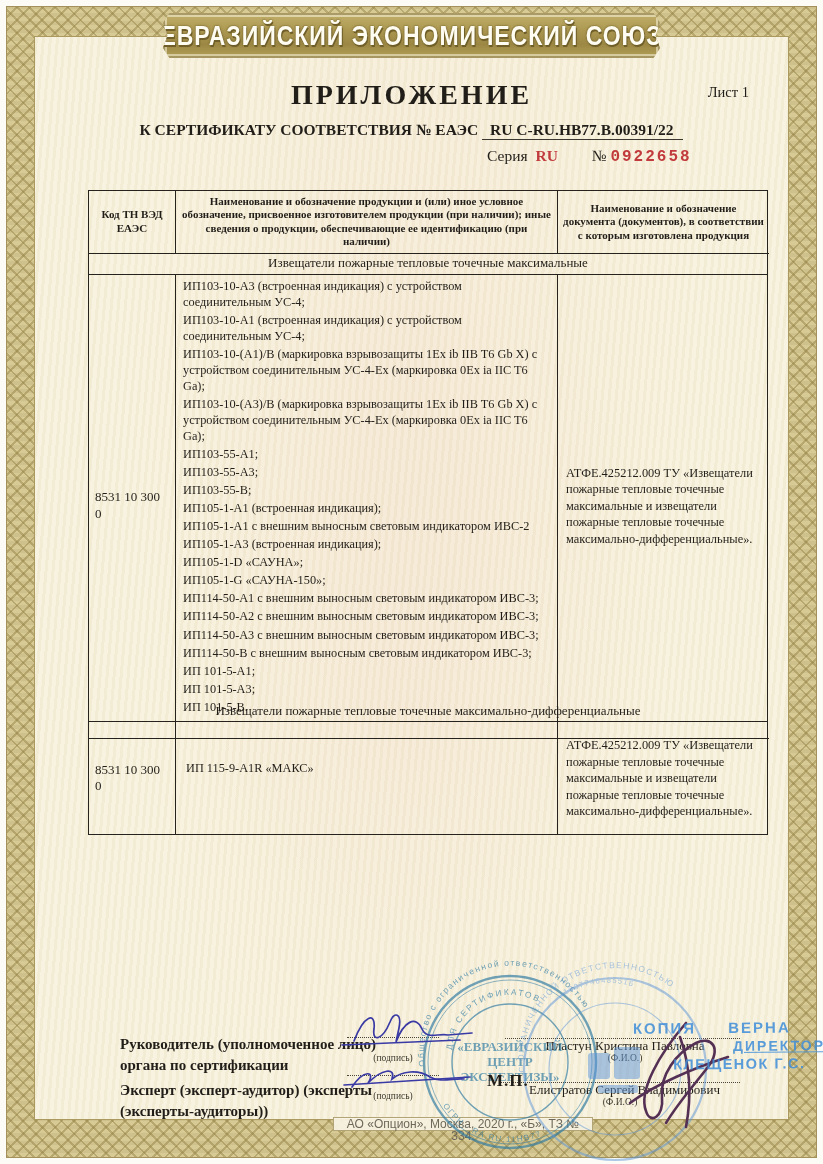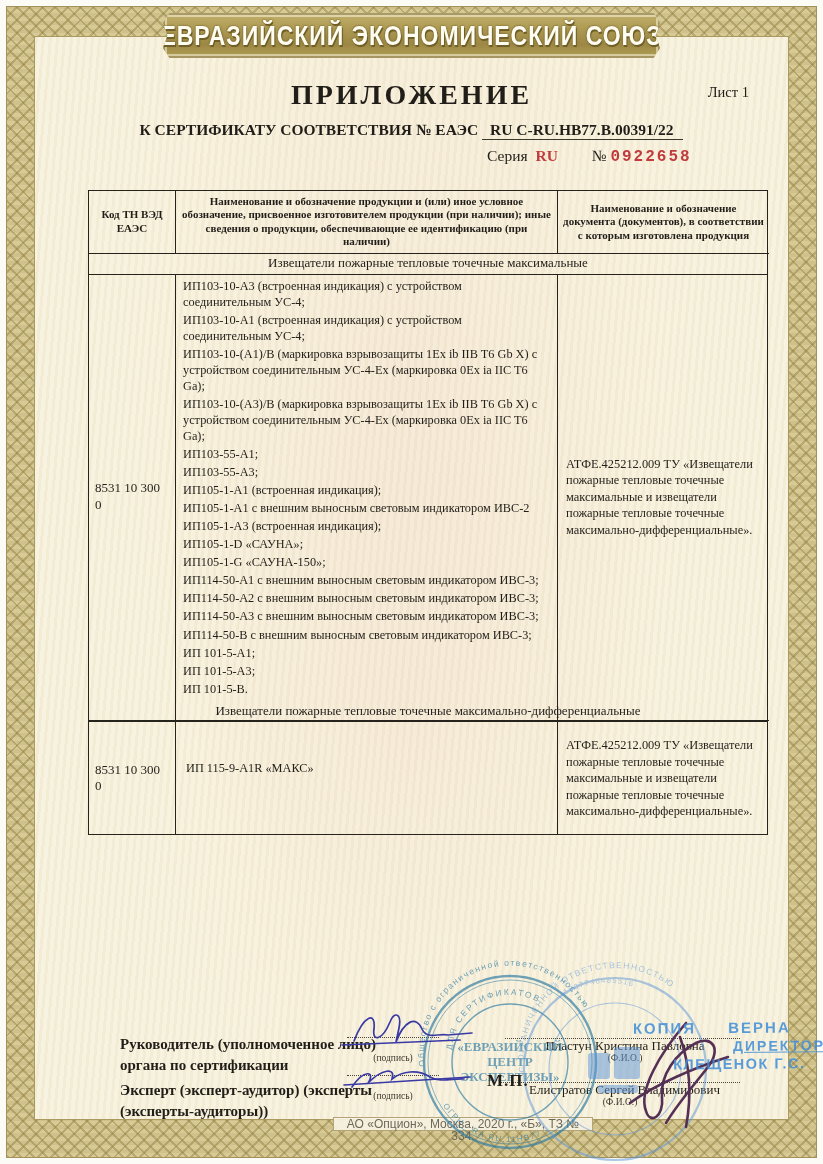--- a/index.html
+++ b/index.html
@@ -142,20 +142,21 @@
 
     <div class="tr row-products">
       <div class="td code-cell">8531 10 300 0</div>
       <div class="td products-cell">
           <div class="product-line">ИП103-10-А3 (встроенная индикация)  с устройством соединительным УС-4;</div>
           <div class="product-line">ИП103-10-А1 (встроенная индикация)  с устройством соединительным УС-4;</div>
           <div class="product-line">ИП103-10-(А1)/В (маркировка взрывозащиты 1Ex ib IIB T6 Gb X) с устройством соединительным УС-4-Ex (маркировка 0Ex ia IIC T6 Ga);</div>
           <div class="product-line">ИП103-10-(А3)/В (маркировка взрывозащиты 1Ex ib IIB T6 Gb X) с устройством соединительным УС-4-Ex (маркировка 0Ex ia IIC T6 Ga);</div>
           <div class="product-line">ИП103-55-А1;</div>
           <div class="product-line">ИП103-55-А3;</div>
+          <div class="product-line">ИП103-55-В;</div>
           <div class="product-line">ИП105-1-А1 (встроенная индикация);</div>
           <div class="product-line">ИП105-1-А1 с внешним выносным световым индикатором ИВС-2</div>
           <div class="product-line">ИП105-1-А3 (встроенная индикация);</div>
           <div class="product-line">ИП105-1-D «САУНА»;</div>
           <div class="product-line">ИП105-1-G «САУНА-150»;</div>
           <div class="product-line">ИП114-50-А1 с внешним выносным световым индикатором ИВС-3;</div>
           <div class="product-line">ИП114-50-А2 с внешним выносным световым индикатором ИВС-3;</div>
           <div class="product-line">ИП114-50-А3 с внешним выносным световым индикатором ИВС-3;</div>
           <div class="product-line">ИП114-50-В с внешним выносным световым индикатором ИВС-3;</div>
           <div class="product-line">ИП 101-5-А1;</div>

